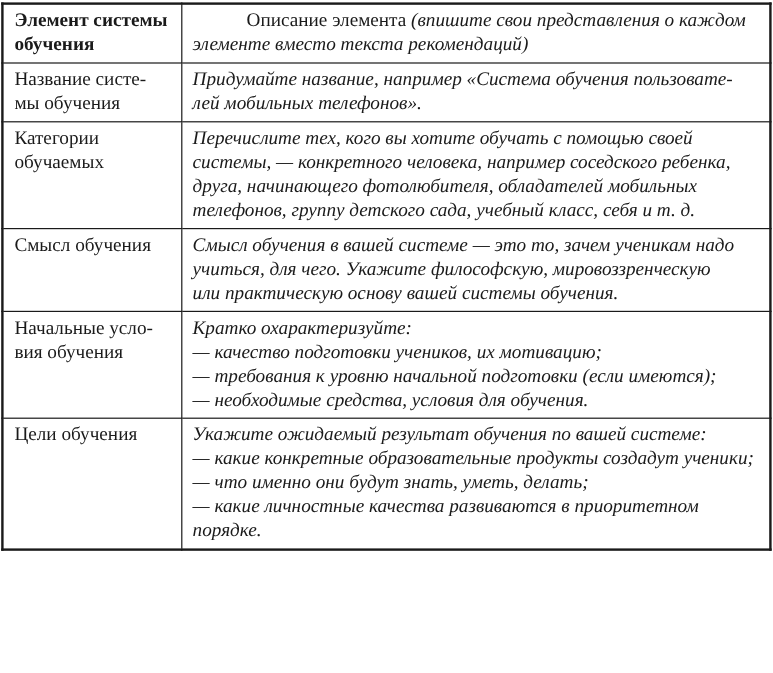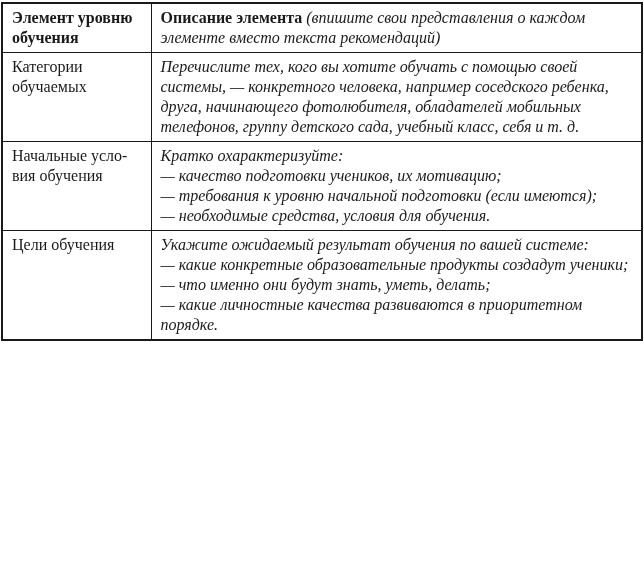--- a/index.html
+++ b/index.html
@@ -33,45 +33,57 @@
     line-height: 20px;
     padding: 4px 6px 4px 9px;
     white-space: pre-line;
     text-align: left;
     overflow: hidden;
   }
   table.sys th { font-weight: bold; }
   td.desc, th.desc { padding-left: 12px; }
   td.desc { font-style: italic; }
   .desc-italic { font-style: italic; font-weight: normal; white-space: pre-line; }
-  .desc-bold { font-weight: bold; white-space: pre-line; }
+  .desc-bold { font-weight: normal; white-space: pre-line; margin-left: 45px; }
 </style>
 </head>
 <body>
 
 <div class="page">
   <table class="sys">
     <colgroup>
       <col class="c1">
       <col class="c2">
     </colgroup>
     <tbody>
       <tr>
-        <th>Элемент уровню
+        <th>Элемент системы
 обучения</th>
         <th class="desc"><span class="desc-bold">Описание элемента</span><span class="desc-italic"> (впишите свои представления о каждом
 элементе вместо текста рекомендаций)</span></th>
+      </tr>
+      <tr>
+        <td>Название систе-
+мы обучения</td>
+        <td class="desc">Придумайте название, например «Система обучения пользовате-
+лей мобильных телефонов».</td>
       </tr>
       <tr>
         <td>Категории
 обучаемых</td>
         <td class="desc">Перечислите тех, кого вы хотите обучать с помощью своей
 системы, — конкретного человека, например соседского ребенка,
 друга, начинающего фотолюбителя, обладателей мобильных
 телефонов, группу детского сада, учебный класс, себя и т. д.</td>
+      </tr>
+      <tr>
+        <td>Смысл обучения</td>
+        <td class="desc">Смысл обучения в вашей системе — это то, зачем ученикам надо
+учиться, для чего. Укажите философскую, мировоззренческую
+или практическую основу вашей системы обучения.</td>
       </tr>
       <tr>
         <td>Начальные усло-
 вия обучения</td>
         <td class="desc">Кратко охарактеризуйте:
 — качество подготовки учеников, их мотивацию;
 — требования к уровню начальной подготовки (если имеются);
 — необходимые средства, условия для обучения.</td>
       </tr>
       <tr>

